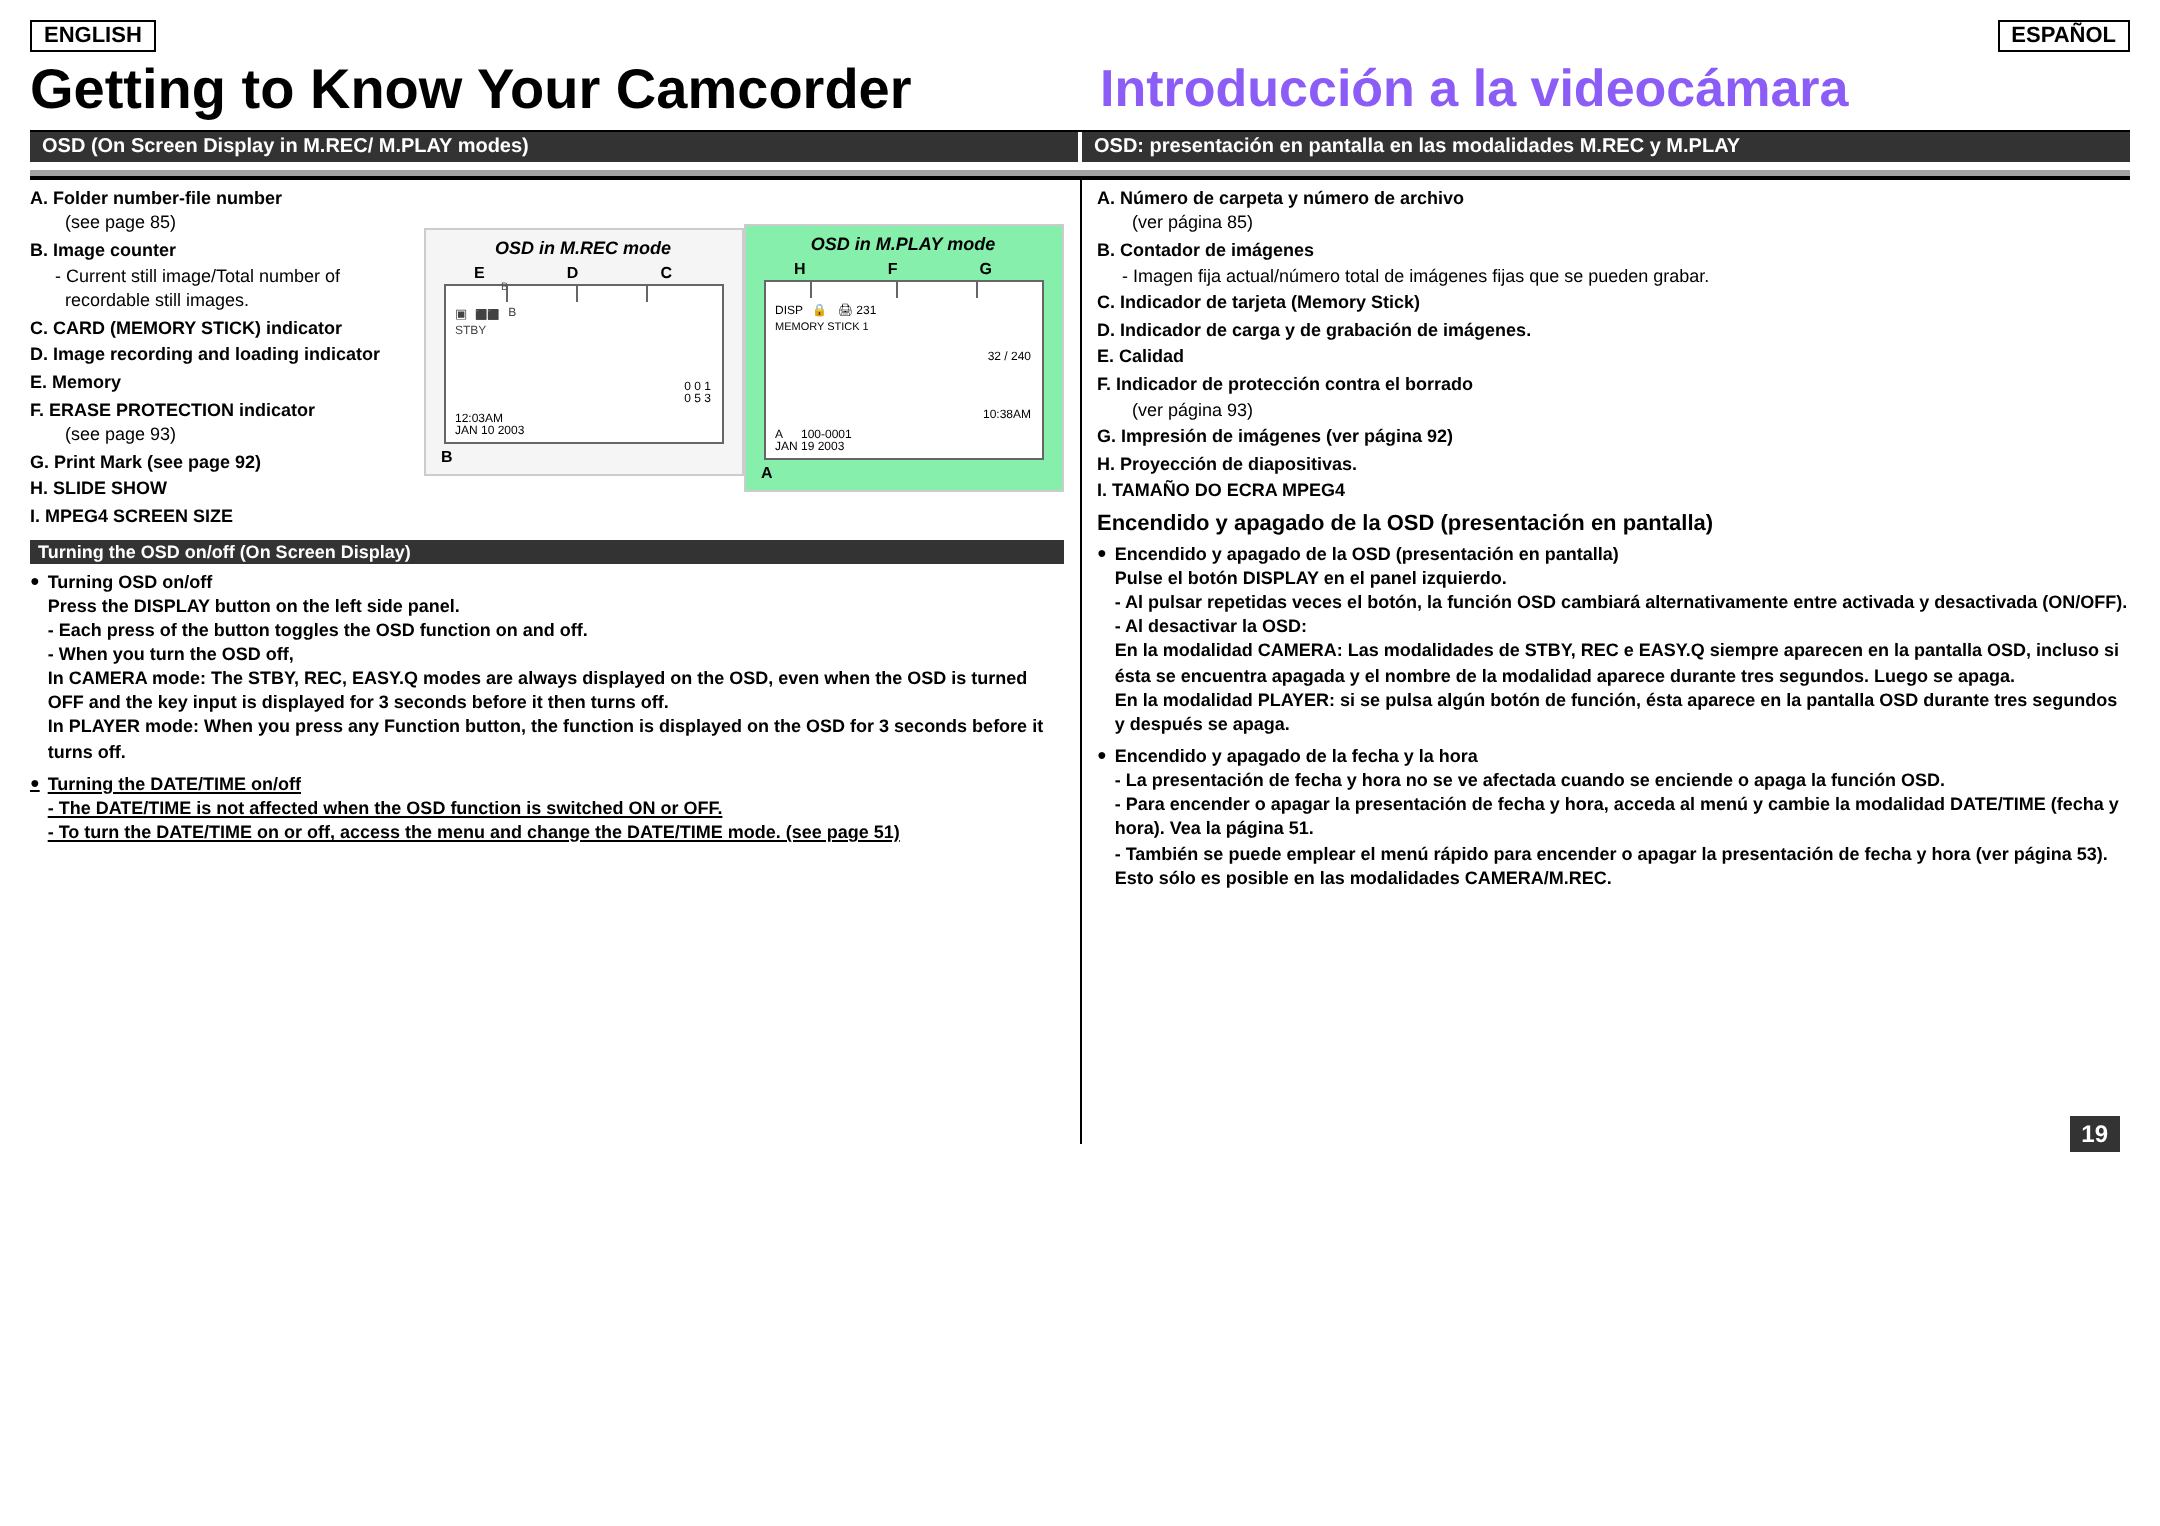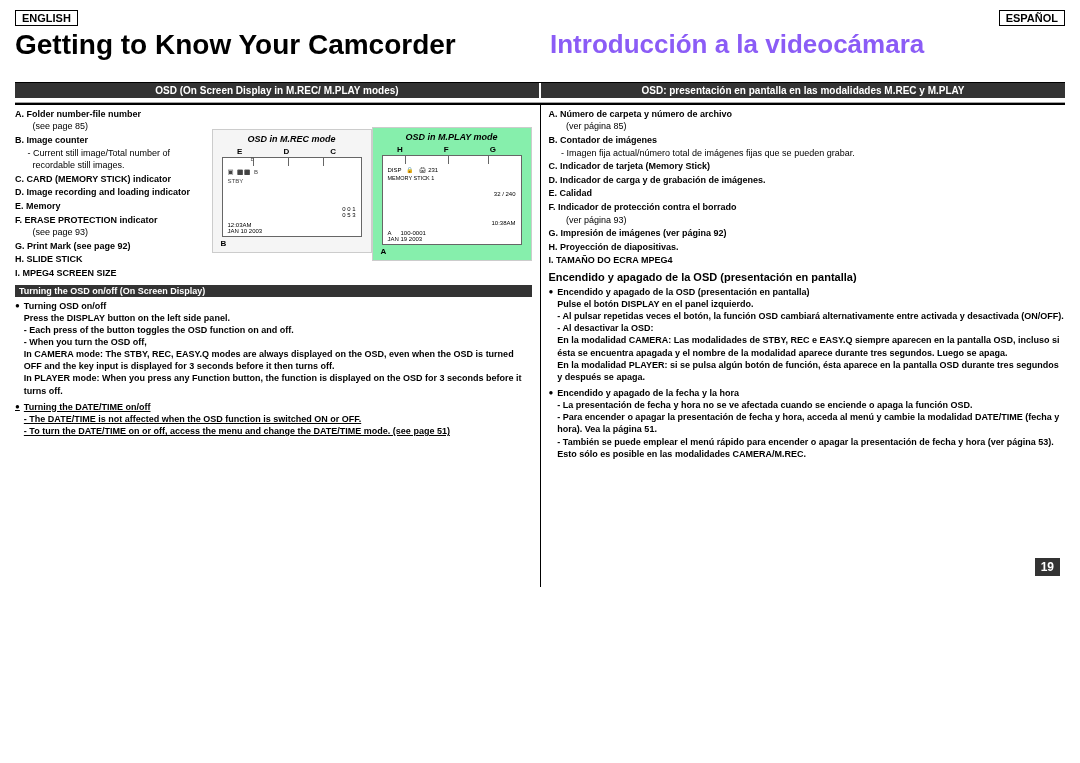--- a/index.html
+++ b/index.html
@@ -37,21 +37,21 @@
       font-size: 26px;
       font-weight: bold;
       color: #8b5cf6;
       line-height: 1.1;
       margin-top: 2px;
     }
     .header-titles {
       display: flex;
       justify-content: space-between;
       border-bottom: 1px solid #000;
-      padding-bottom: 21px;
+      padding-bottom: 4px;
       margin-bottom: 0;
     }
     .header-left { flex: 1; }
     .header-right { flex: 1; text-align: left; padding-left: 20px; }
     
     .main-content {
       display: flex;
       border-top: 2px solid #000;
       height: calc(100% - 80px);
     }
@@ -202,21 +202,21 @@
 
   <div class="header-titles">
     <div class="header-left">
       <div class="title-english">Getting to Know Your Camcorder</div>
     </div>
     <div class="header-right">
       <div class="title-spanish">Introducción a la videocámara</div>
     </div>
   </div>
 
-  <div style="display:flex; border-bottom:1px solid #a3a3a3;text-align:center;">
+  <div style="display:flex; border-bottom:3px solid #a3a3a3;">
     <div class="osd-header" style="flex:1; margin-right:2px;">OSD (On Screen Display in M.REC/ M.PLAY modes)</div>
     <div class="osd-header" style="flex:1;">OSD: presentación en pantalla en las modalidades M.REC y M.PLAY</div>
   </div>
 
   <div class="main-content">
 
     <div class="col-left">
       <div class="content-columns" style="margin-top:3px;">
 
         <div class="text-col">
@@ -231,21 +231,21 @@
               <span class="sub">&nbsp;&nbsp;&nbsp;recordable still images.</span>
             </div>
             <div class="item"><span class="item-title">C. CARD (MEMORY STICK) indicator</span></div>
             <div class="item"><span class="item-title">D. Image recording and loading indicator</span></div>
             <div class="item"><span class="item-title">E. Memory</span></div>
             <div class="item">
               <span class="item-title">F. ERASE PROTECTION indicator</span><br>
               <span class="sub">&nbsp;&nbsp;&nbsp;(see page 93)</span>
             </div>
             <div class="item"><span class="item-title">G. Print Mark (see page 92)</span></div>
-            <div class="item"><span class="item-title">H. SLIDE STICK</span></div>
+            <div class="item"><span class="item-title">H. SLIDE SHOW</span></div>
             <div class="item"><span class="item-title">I. MPEG4 SCREEN SIZE</span></div>
           </div>
         </div>
 
         <div class="diagram-col">
 
           <div class="osd-diagram">
             <div class="osd-diagram-title">OSD in M.REC mode</div>
             <div class="letter-labels">
               <span>E</span>

